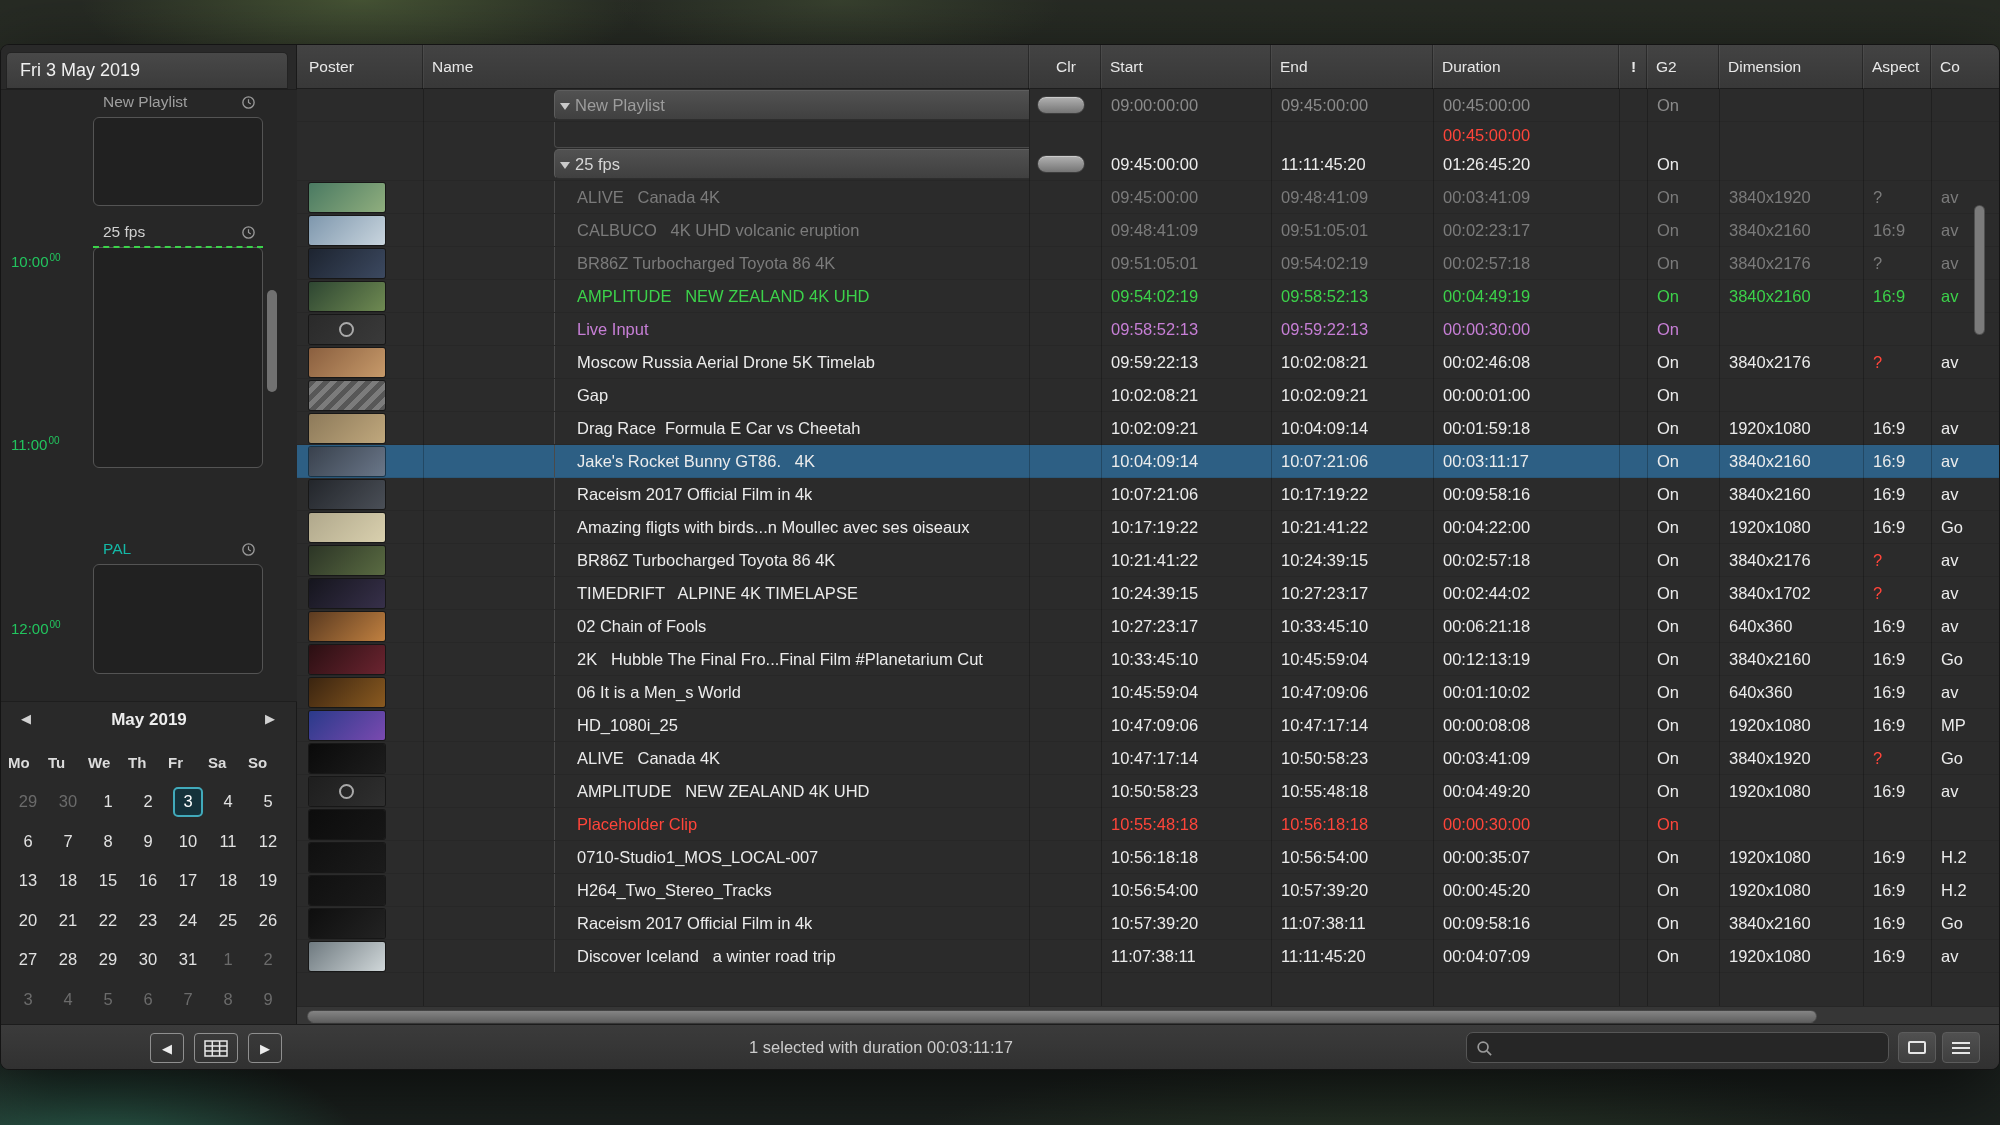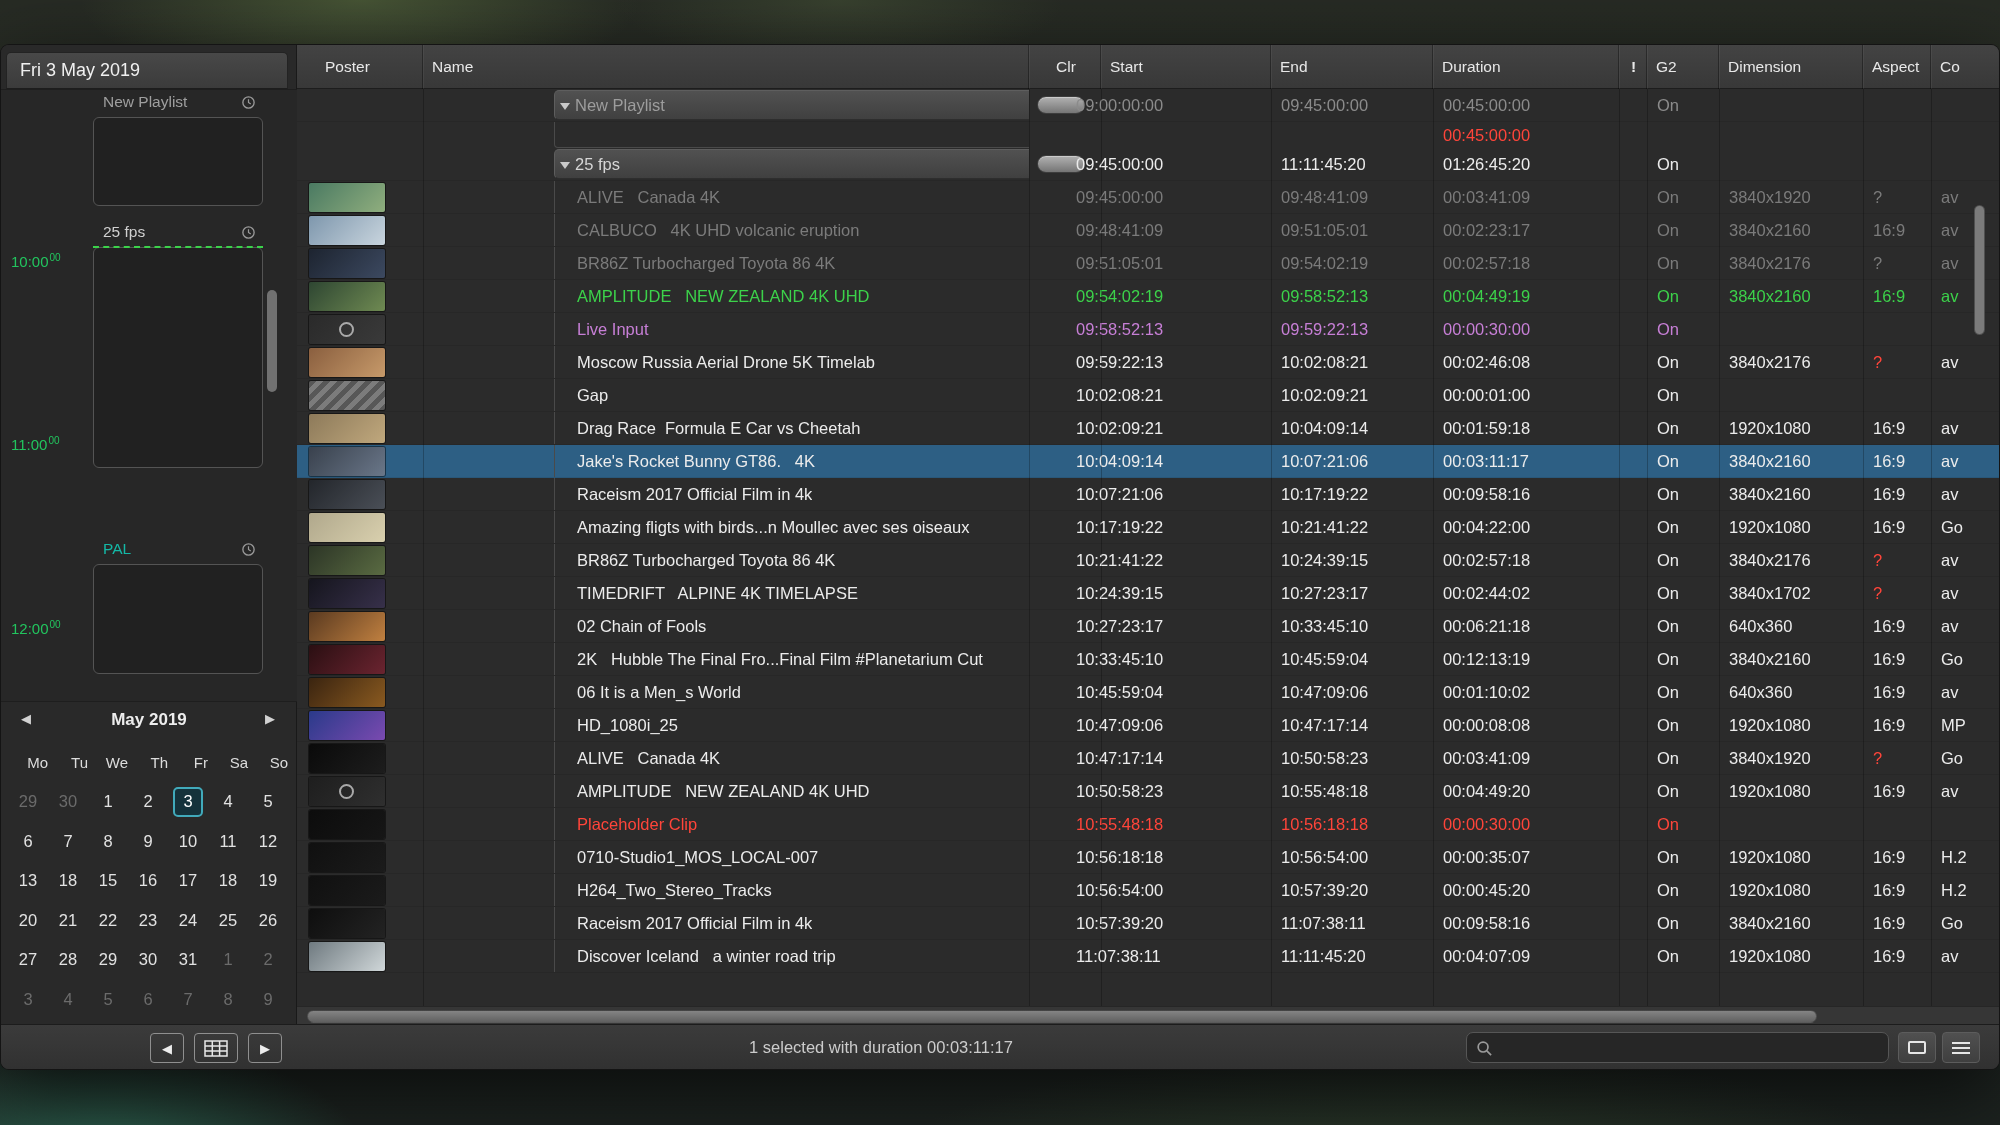--- a/index.html
+++ b/index.html
@@ -28,21 +28,21 @@
   #blk-pal .blabel{color:#14b8a6}
   .bclock{position:absolute;right:7px;top:4px;width:15px;height:15px;color:#9a9a9a}
   .bbody{position:absolute;left:0;right:0;top:26px;bottom:0;border:1px solid #545454;border-radius:6px;background:rgba(0,0,0,.14)}
   .nowline{position:absolute;left:0;right:0;top:25px;border-top:2px dashed #3bd24a;z-index:2}
   .tl-scroll{position:absolute;left:266px;top:200px;width:10px;height:102px;border-radius:5px;background:#717171}
   .calendar{position:absolute;left:0;top:656px;width:296px;height:325px;border-top:1px solid #1e1e1e}
   .cal-head{position:absolute;top:8px;left:0;width:100%;text-align:center;font-size:17px;font-weight:bold;color:#ededed}
   .cal-prev,.cal-next{position:absolute;top:9px;font-size:13px;color:#d2d2d2}
   .cal-prev{left:20px}.cal-next{right:22px}
   .cal-weekdays{position:absolute;left:7px;top:46px;display:grid;grid-template-columns:repeat(7,40px)}
-  .cal-wd{height:30px;line-height:30px;text-align:right;font-weight:normal;font-size:15px;color:#dcdcdc}
+  .cal-wd{height:30px;line-height:30px;text-align:left;font-weight:bold;font-size:15px;color:#dcdcdc}
   .cal-days{position:absolute;left:7px;top:80px;display:grid;grid-template-columns:repeat(7,40px);grid-auto-rows:39.5px}
   .cal-day{display:flex;align-items:center;justify-content:center;font-size:16.5px;color:#e2e2e2}
   .cal-day.muted{color:#6b6b6b}
   .cal-day span{display:flex;align-items:center;justify-content:center;width:30px;height:30px}
   .cal-day.selected span{border:2px solid #41aabb;border-radius:5px;background:#15323b;color:#fff}
 
   
   .table{position:absolute;left:296px;top:0;width:1704px;height:100%}
   .thead{position:absolute;left:0;top:0;width:100%;height:44px;background:linear-gradient(#434343,#383838);border-bottom:1px solid #1d1d1d}
   .th{position:absolute;top:0;height:44px;line-height:44px;padding-left:8px;font-size:15.5px;color:#e8e8e8;border-left:1px solid rgba(255,255,255,.05);box-shadow:-1px 0 0 rgba(0,0,0,.35);overflow:hidden;white-space:nowrap}
@@ -56,30 +56,30 @@
   .s-live{color:#c77fd6}
   .s-placeholder{color:#ff453a}
   .s-pending{color:#8b8b8b}
   .s-selected{background:#2d5f84}
   .red,.warn-red{color:#ff453a !important}
 
   .c{position:absolute;top:0;height:100%;padding-left:10px;overflow:hidden;white-space:nowrap}
   .c-poster{left:0;width:126px;padding:0}
   .c-name{left:126px;width:606px;padding:0}
   .c-clr{left:732px;width:72px;padding:0}
-  .c-start{left:769px;width:170px}
+  .c-start{left:804px;width:170px}
   .c-end{left:974px;width:162px}
   .c-duration{left:1136px;width:186px}
   .c-warn{left:1322px;width:28px;padding:0;text-align:center}
   .c-g2{left:1350px;width:72px}
   .c-dim{left:1422px;width:144px}
   .c-aspect{left:1566px;width:68px}
   .c-codec{left:1634px;width:70px}
 
-  .th-poster{left:16px;width:126px;padding-left:12px;border-left:none;box-shadow:none}
+  .th-poster{left:0;width:126px;padding-left:12px;border-left:none;box-shadow:none}
   .th-name{left:126px;width:606px}
   .th-clr{left:732px;width:72px;padding-left:26px}
   .th-start{left:804px;width:170px}
   .th-end{left:974px;width:162px}
   .th-duration{left:1136px;width:186px}
   .th-warn{left:1322px;width:28px;padding:0;text-align:center;font-weight:bold}
   .th-g2{left:1350px;width:72px}
   .th-dim{left:1422px;width:144px}
   .th-aspect{left:1566px;width:68px}
   .th-codec{left:1634px;width:70px}

